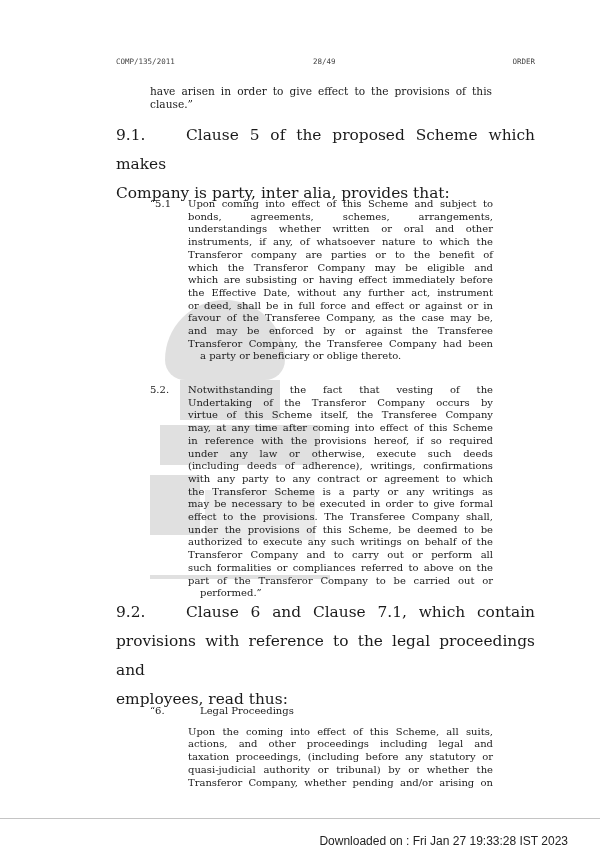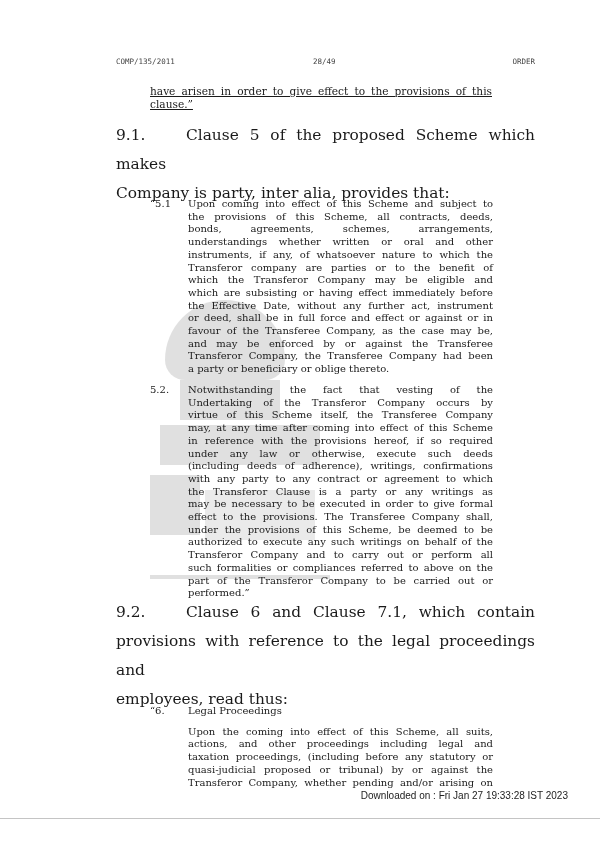--- a/index.html
+++ b/index.html
@@ -13,40 +13,40 @@
   }
   .header .l { position: absolute; left: 0; top: 0; }
   .header .c { position: absolute; left: 197px; top: 0; }
   .header .r { position: absolute; right: 0; top: 0; }
 
   .watermark { position: absolute; left: 150px; top: 290px; width: 190px; height: 330px; pointer-events: none; }
   .wm { position: absolute; background: #d6d6d6; opacity: 0.75; }
 
   .quote-tail {
     position: absolute; left: 150px; top: 85px; width: 342px;
-    font-size: 10.6px; line-height: 13px; text-align: justify; text-decoration: underline;
+    font-size: 10.6px; line-height: 13px; text-align: justify;
   }
   .para {
     position: absolute; left: 116px; width: 419px;
     font-size: 15.4px; line-height: 29px; text-align: justify; text-align-last: left;
   }
   .para .num { display: inline-block; width: 70px; }
   .para.full-justify .line { display: block; text-align: justify; text-align-last: justify; }
   .para .line { display: block; }
 
   .clause { position: absolute; left: 150px; width: 343px; font-size: 10px; line-height: 12.7px; }
   .clause .lbl { position: absolute; left: 0; top: 0; }
   .clause .body { margin-left: 38px; text-align: justify; }
   .clause .body .ln { display: block; text-align: justify; text-align-last: justify; }
-  .clause .body .ln.last { text-align-last: left; }
+  .clause .body .ln.last { text-align-last: left; margin-left: 12px; }
 
   .footer-rule { position: absolute; left: 0; top: 818px; width: 600px; height: 1px; background: #c4c4c4; }
   .footer {
-    position: absolute; top: 790px; right: 32px;
-    font-family: "Liberation Sans", sans-serif; font-size: 10px; color: #222;
+    position: absolute; top: 834px; right: 32px;
+    font-family: "Liberation Sans", sans-serif; font-size: 12px; color: #222;
   }
 </style>
 </head>
 <body>
 
 <div class="header">
   <span class="l">COMP/135/2011</span>
   <span class="c">28/49</span>
   <span class="r">ORDER</span>
 </div>
@@ -67,21 +67,20 @@
 
 <div class="para full-justify" style="top:121px;">
   <span class="line"><span class="num">9.1.</span><span>Clause 5 of the proposed Scheme which makes</span></span>
   <span class="line" style="text-align-last:left;">Company is party, inter alia, provides that:</span>
 </div>
 
 <div class="clause" style="top:198px;">
   <span class="lbl">“5.1</span>
   <div class="body">
     <span class="ln">Upon coming into effect of this Scheme and subject to</span>
-    <span class="ln">the provisions of this Scheme, all contracts, deeds,</span>
     <span class="ln">bonds, agreements, schemes, arrangements,</span>
     <span class="ln">understandings whether written or oral and other</span>
     <span class="ln">instruments, if any, of whatsoever nature to which the</span>
     <span class="ln">Transferor company are parties or to the benefit of</span>
     <span class="ln">which the Transferor Company may be eligible and</span>
     <span class="ln">which are subsisting or having effect immediately before</span>
     <span class="ln">the Effective Date, without any further act, instrument</span>
     <span class="ln">or deed, shall be in full force and effect or against or in</span>
     <span class="ln">favour of the Transferee Company, as the case may be,</span>
     <span class="ln">and may be enforced by or against the Transferee</span>
@@ -94,21 +93,21 @@
   <span class="lbl">5.2.</span>
   <div class="body">
     <span class="ln">Notwithstanding the fact that vesting of the</span>
     <span class="ln">Undertaking of the Transferor Company occurs by</span>
     <span class="ln">virtue of this Scheme itself, the Transferee Company</span>
     <span class="ln">may, at any time after coming into effect of this Scheme</span>
     <span class="ln">in reference with the provisions hereof, if so required</span>
     <span class="ln">under any law or otherwise, execute such deeds</span>
     <span class="ln">(including deeds of adherence), writings, confirmations</span>
     <span class="ln">with any party to any contract or agreement to which</span>
-    <span class="ln">the Transferor Clause is a party or any writings as</span>
+    <span class="ln">the Transferor Scheme is a party or any writings as</span>
     <span class="ln">may be necessary to be executed in order to give formal</span>
     <span class="ln">effect to the provisions. The Transferee Company shall,</span>
     <span class="ln">under the provisions of this Scheme, be deemed to be</span>
     <span class="ln">authorized to execute any such writings on behalf of the</span>
     <span class="ln">Transferor Company and to carry out or perform all</span>
     <span class="ln">such formalities or compliances referred to above on the</span>
     <span class="ln">part of the Transferor Company to be carried out or</span>
     <span class="ln last">performed.”</span>
   </div>
 </div>
@@ -119,19 +118,19 @@
   <span class="line" style="text-align-last:left;">employees, read thus:</span>
 </div>
 
 <div class="clause" style="top:705px;">
   <span class="lbl">“6.</span>
   <div class="body">
     <span class="ln last" style="margin-bottom:8px;">Legal Proceedings</span>
     <span class="ln">Upon the coming into effect of this Scheme, all suits,</span>
     <span class="ln">actions, and other proceedings including legal and</span>
     <span class="ln">taxation proceedings, (including before any statutory or</span>
-    <span class="ln">quasi-judicial proposed or tribunal) by or against the</span>
+    <span class="ln">quasi-judicial authority or tribunal) by or whether the</span>
     <span class="ln">Transferor Company, whether pending and/or arising on</span>
   </div>
 </div>
 
 <div class="footer-rule"></div>
 <div class="footer">Downloaded on : Fri Jan 27 19:33:28 IST 2023</div>
 
 </body></html>

